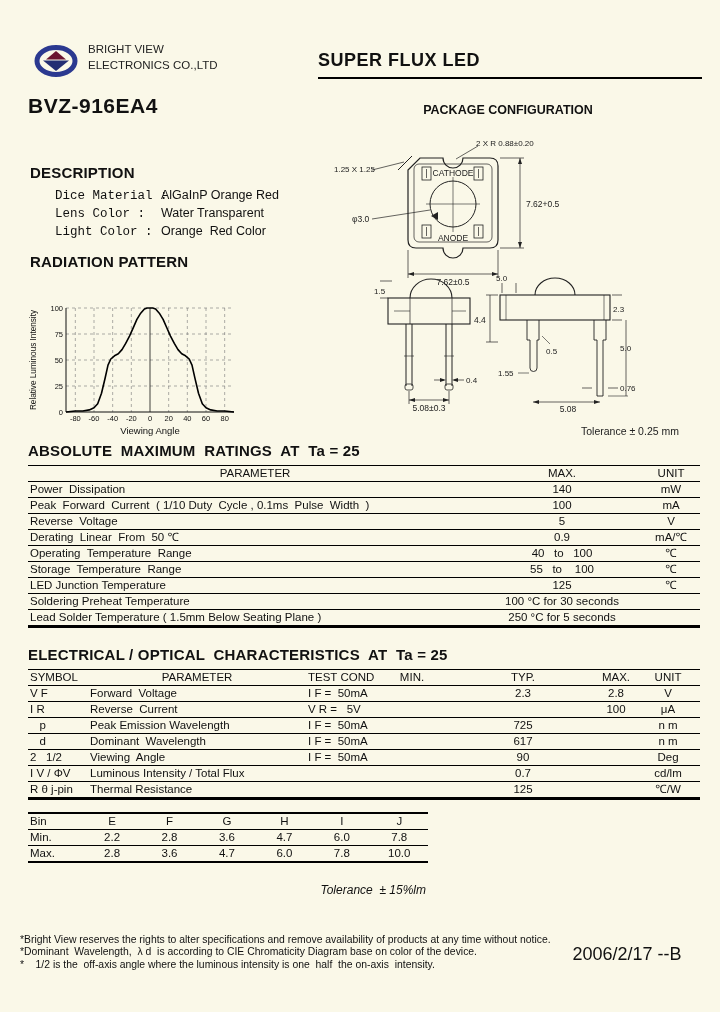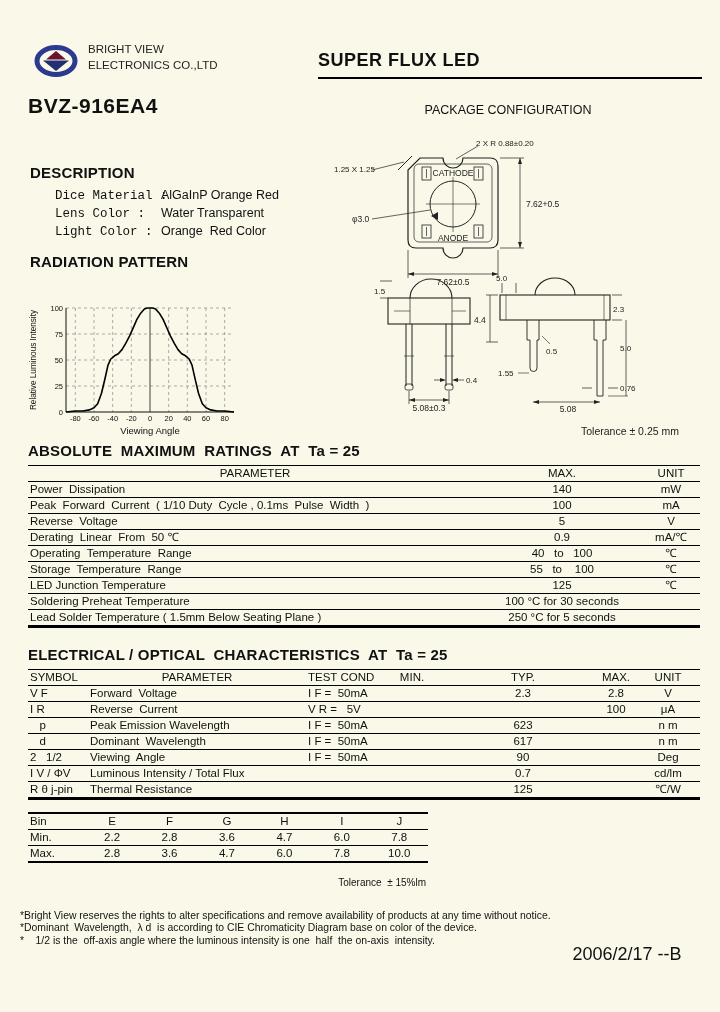--- a/index.html
+++ b/index.html
@@ -9,21 +9,21 @@
   .abs { position:absolute; }
   .pre { white-space:pre; }
 
   .logo-box { left:34px; top:44px; }
   .company { left:88px; top:42px; font-size:11.5px; line-height:1.35; color:#222; }
   .title-block { left:318px; top:50px; width:384px; text-align:left;
                  font-size:18px; font-weight:bold; letter-spacing:.5px;
                  border-bottom:2px solid #000; padding-bottom:6px; }
   .part-number { left:28px; top:94px; font-size:21px; font-weight:bold; letter-spacing:.5px; }
   .pkg-config  { left:388px; top:103px; width:240px; text-align:center;
-                 font-size:12.5px; font-weight:normal; }
+                 font-size:12.5px; font-weight:bold; }
   .sec-h { font-size:15px; font-weight:bold; letter-spacing:.2px; }
   .desc-h { left:30px; top:164px; }
   .desc-rows { left:55px; top:187px; font-size:12.5px; }
   .desc-row { line-height:17px; }
   .desc-label { display:inline-block; width:100px; text-align:left;font-family:Liberation Mono, monospace; }
   .desc-value { padding-left:6px; }
   .rad-h { left:30px; top:253px; }
   #chart { left:26px; top:292px; width:220px; height:152px; }
   #drawings { left:330px; top:128px; width:386px; height:318px; }
   #drawings text { fill:#222; font-family:"Liberation Sans",sans-serif; }
@@ -41,22 +41,22 @@
   #abs-table { border-top:1.5px solid #000; border-bottom:3px solid #000; }
   #elec-table { border-top:1.5px solid #000; border-bottom:3px solid #000; }
   #bin-table { border-top:2.5px solid #000; border-bottom:2px solid #000; }
   .c { text-align:center; } .l { text-align:left; }
   #abs-table col.p { width:454px; } #abs-table col.m { width:160px; } #abs-table col.u { width:58px; }
   #elec-table col.sy { width:60px; } #elec-table col.pa { width:218px; }
   #elec-table col.tc { width:68px; } #elec-table col.mi { width:76px; }
   #elec-table col.ty { width:146px; } #elec-table col.ma { width:40px; }
   #elec-table col.un { width:64px; }
   #bin-table col.bn { width:55px; } #bin-table col.bv { width:57px; }
-  .tol-note { text-align:right; font-size:10px; margin-top:14px; padding-right:2px; }
-  #fnotes { left:20px; top:884px; width:692px; font-size:10.4px; line-height:12.8px;
+  .tol-note { text-align:right; font-size:12px; margin-top:20px; padding-right:2px;font-style:italic; }
+  #fnotes { left:20px; top:908px; width:692px; font-size:10.4px; line-height:12.8px;
             white-space:pre-wrap; }
   #fdate { left:552px; top:944px; width:150px; text-align:center; font-size:18px; }
 </style>
 </head>
 <body>
 
 <div class="abs logo-box">
   <svg width="44" height="34" viewBox="0 0 44 34">
     <ellipse cx="22" cy="17" rx="19" ry="13.5" fill="none" stroke="#2b3990" stroke-width="5"></ellipse>
     <polygon points="12,15.5 32,15.5 22,7" fill="#6b1430"></polygon>
@@ -328,21 +328,21 @@
         <td class="c"></td>
         <td class="c"></td>
         <td class="c">100</td>
         <td class="c">μA</td>
       </tr>
         <tr>
         <td class="l">   p</td>
         <td class="l">Peak Emission Wavelength</td>
         <td class="l">I F =  50mA</td>
         <td class="c"></td>
-        <td class="c">623</td>
+        <td class="c">725</td>
         <td class="c"></td>
         <td class="c">n m</td>
       </tr>
         <tr>
         <td class="l">   d</td>
         <td class="l">Dominant  Wavelength</td>
         <td class="l">I F =  50mA</td>
         <td class="c"></td>
         <td class="c">617</td>
         <td class="c"></td>

